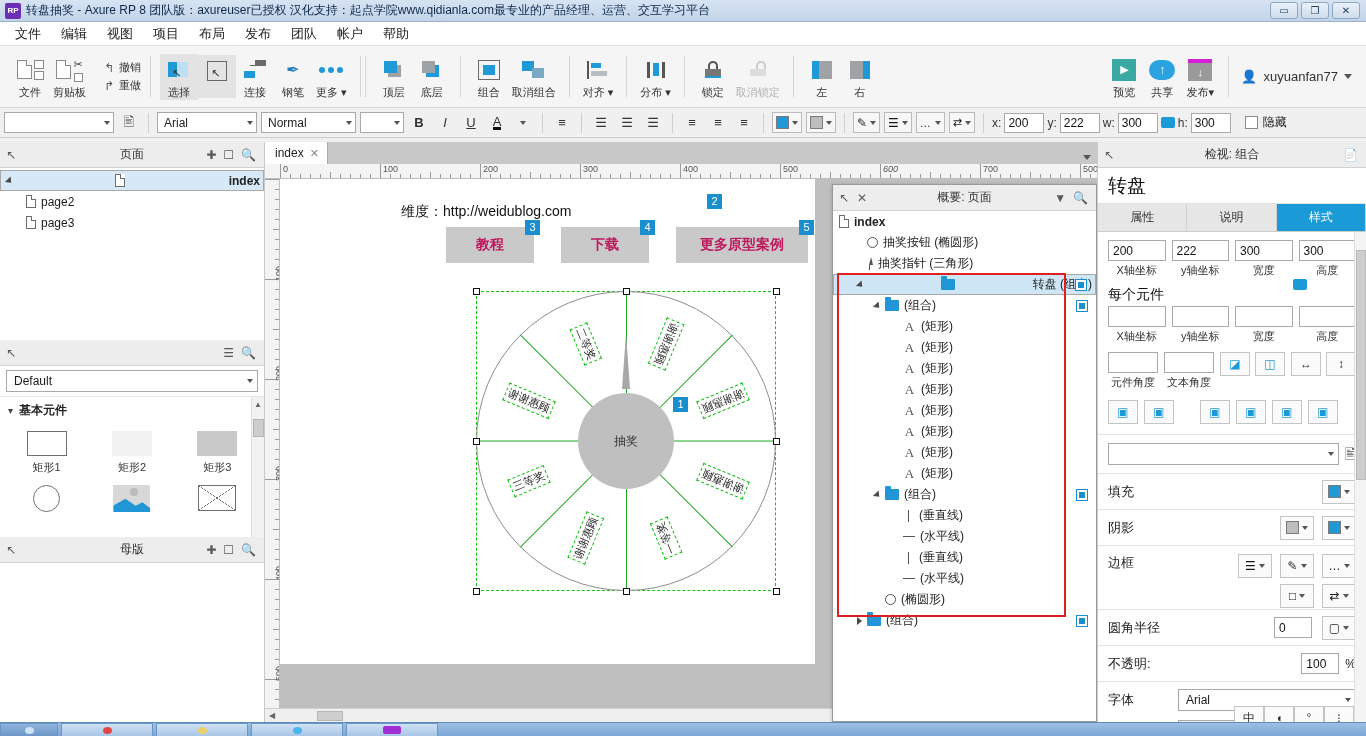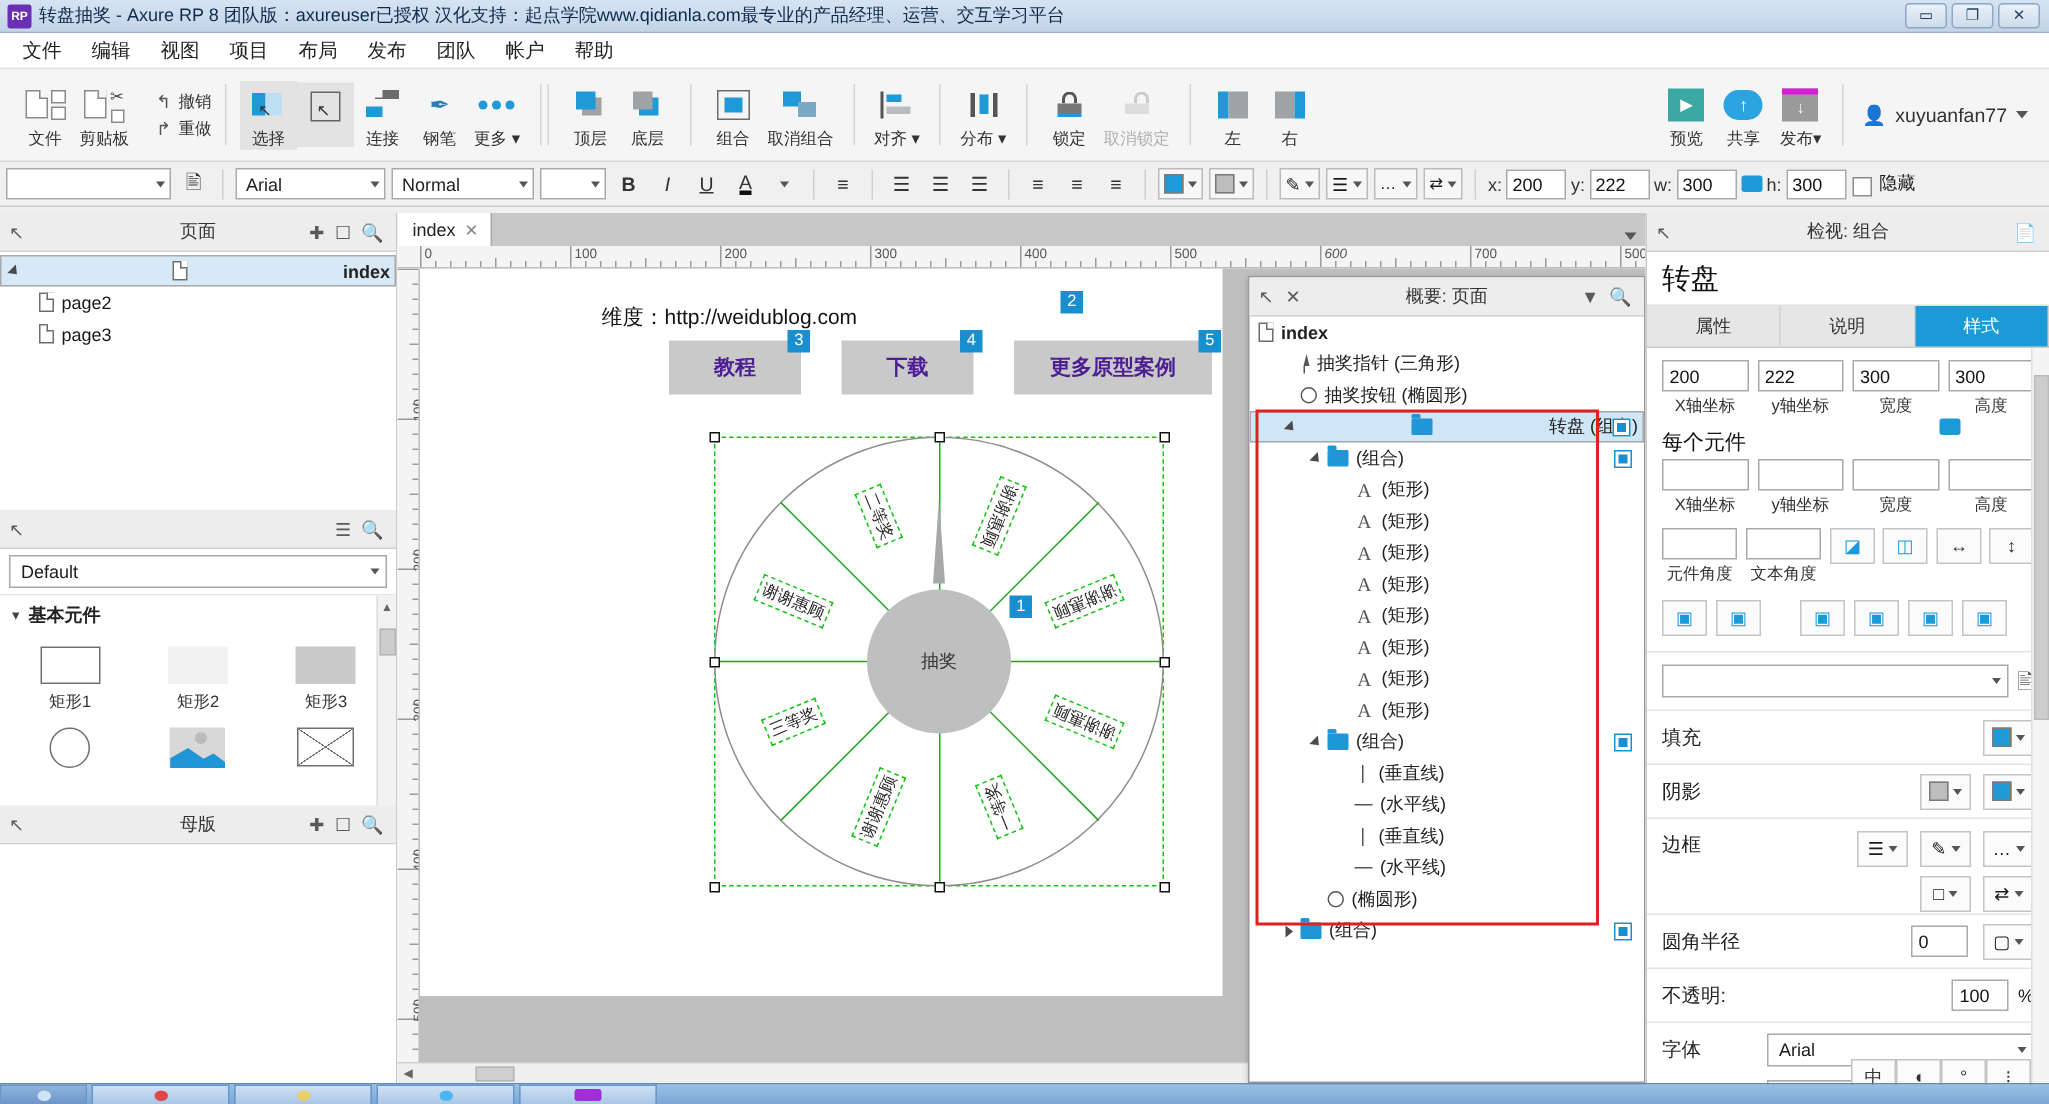--- a/index.html
+++ b/index.html
@@ -170,21 +170,21 @@
   .rlbl { position:absolute;font-size:9px;color:#555;line-height:1; }
   .rtickv { position:absolute;right:0;height:1px;background:#9a9a9a; }
   .rlblv { position:absolute;font-size:9px;color:#555;line-height:1;
            transform:rotate(-90deg);transform-origin:left top;white-space:nowrap; }
 
   .canvasview { position:absolute;left:15px;top:37px;width:817px;height:543px;background:#bfbfbf;overflow:hidden; }
   .page { position:absolute;left:0;top:0;width:535px;height:485px;background:#fff; }
 
   .hdrtext { position:absolute;font-size:14px;color:#111;white-space:nowrap; }
   .gbtn { position:absolute;background:#c9c9c9;display:flex;align-items:center;justify-content:center;
-          font-size:14px;color:#4c1d95;font-weight:bold; }
+          font-size:14px;color:#be185d;font-weight:bold; }
   .badge { position:absolute;background:#1a8fd0;color:#fff;font-size:11px;line-height:14px;
            width:15px;height:15px;text-align:center; }
 
   
   .selbox { position:absolute;border:1px dashed #12c212; }
   .handle { position:absolute;width:7px;height:7px;background:#fff;border:1px solid #111; }
   .gline { position:absolute;background:#12c212; }
 
   .wheel { position:absolute; }
   .wheel .outer { position:absolute;left:0;top:0;width:100%;height:100%;border-radius:50%;
@@ -612,21 +612,21 @@
       <span>x:</span>
       <input value="200" style="">
       <span>y:</span>
       <input value="222" style="">
       <span>w:</span>
       <input value="300" style="">
       <span class="linkico"></span>
       <span>h:</span>
       <input value="300" style="">
     </div>
-    <div style="display:flex;align-items:flex-end;gap:5px;">
+    <div style="display:flex;align-items:center;gap:5px;margin-left:10px;">
       <span class="chk"></span>
       <span style="font-size:12px;">隐藏</span>
     </div>
   </div>
 
   <div class="workarea">
 
     <div class="leftcol">
 
       <div class="panelhdr">
@@ -961,27 +961,27 @@
           <span class="hicon">🔍</span>
         </div>
       </div>
       <div class="body" id="outline-tree">
           <div class="orow" style="position: relative; padding-left: 6px;">
             <span class="docicon"></span>
             <span style="font-weight: bold;">index</span>
           </div>
           <div class="orow" style="position: relative; padding-left: 24px;">
             <span style="width: 5px; display: inline-block;"></span>
+            <span class="glyphO"></span>
+            <span>抽奖按钮 (椭圆形)</span>
+          </div>
+          <div class="orow" style="position: relative; padding-left: 24px;">
+            <span style="width: 5px; display: inline-block;"></span>
             <span class="glyphT"></span>
             <span>抽奖指针 (三角形)</span>
-          </div>
-          <div class="orow" style="position: relative; padding-left: 24px;">
-            <span style="width: 5px; display: inline-block;"></span>
-            <span class="glyphO"></span>
-            <span>抽奖按钮 (椭圆形)</span>
           </div>
           <div class="orow sel" style="position: relative; padding-left: 24px;">
             <span class="tri open"></span>
             <span class="folder"></span>
             <span>转盘 (组合)</span>
             <span class="obadge">
               <i></i>
             </span>
           </div>
           <div class="orow" style="position: relative; padding-left: 42px;">

